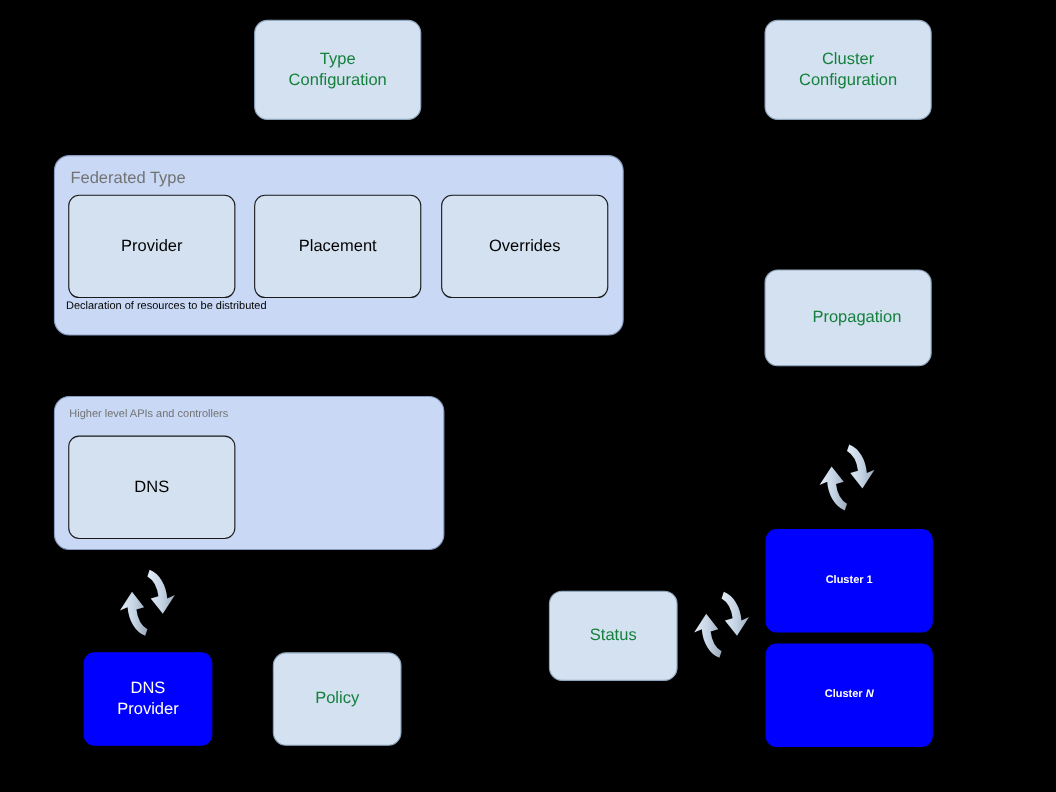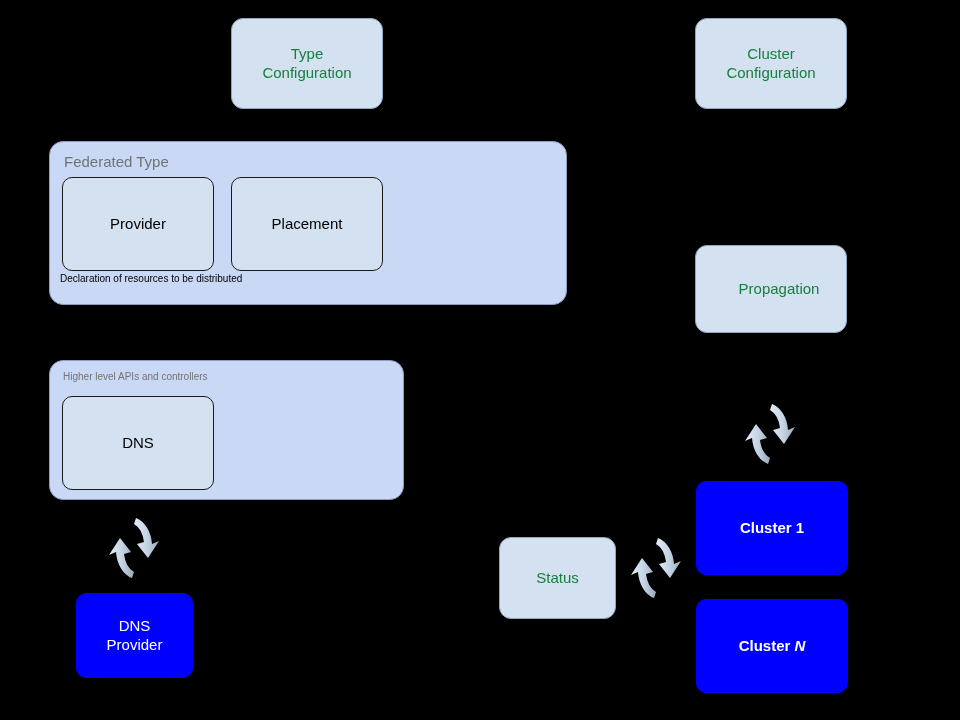--- a/index.html
+++ b/index.html
@@ -52,21 +52,21 @@
     border-radius: 10px;
   }
   
   .n-blue {
     background: #0000ff;
     border: 1px solid #0000ff;
     color: #ffffff;
     font-size: 15px;
     border-radius: 10px;
   }
-  .n-blue.bold { font-weight: bold; font-size: 15px; }
+  .n-blue.bold { font-weight: bold; font-size: 10px; }
 
   
   .group-title {
     position: absolute;
     color: #737373;
     font-size: 15px;
     white-space: nowrap;
     text-align: center;
   }
   .group-note {
@@ -161,20 +161,23 @@
   <div class="node n-group" style="left:49px; top:141px; width:518px; height:164px;"></div>
   <div class="group-title" style="left:64px; top:153px;">Federated Type</div>
   <div class="group-note" style="left:60px; top:273px;">Declaration of resources to be distributed</div>
 
   <div class="node n-sub" style="left:62px; top:177px; width:152px; height:94px;">
     <span class="label">Provider</span>
   </div>
   <div class="node n-sub" style="left:231px; top:177px; width:152px; height:94px;">
     <span class="label">Placement</span>
   </div>
+  <div class="node n-sub" style="left:401px; top:177px; width:152px; height:94px;">
+    <span class="label">Overrides</span>
+  </div>
 
   <div class="node n-light" style="left:695px; top:245px; width:152px; height:88px;padding-left:16px;">
     <span class="label">Propagation</span>
   </div>
 
   <div class="node n-group" style="left:49px; top:360px; width:355px; height:140px;"></div>
   <div class="group-title" style="left:63px; top:371px; font-size:10px;">Higher level APIs and controllers</div>
 
   <div class="node n-sub" style="left:62px; top:396px; width:152px; height:94px;">
     <span class="label">DNS</span>
@@ -182,22 +185,25 @@
 
   <div class="node n-light" style="left:499px; top:527px; width:117px; height:82px;margin-top:10px;">
     <span class="label">Status</span>
   </div>
 
   <div class="node n-blue" style="left:76px; top:593px; width:117px; height:85px;">
     <span class="label">DNS
 Provider</span>
   </div>
 
+  <div class="node n-light" style="left:248px; top:593px; width:117px; height:85px;">
+    <span class="label">Policy</span>
+  </div>
 
   <div class="node n-blue bold" style="left:696px; top:481px; width:152px; height:94px;">
     <span><span>Cluster </span><span>1</span></span>
   </div>
 
-  <div class="node n-blue bold" style="left:696px; top:585px; width:152px; height:94px;margin-top:14px;">
+  <div class="node n-blue bold" style="left:696px; top:585px; width:152px; height:94px;">
     <span><span>Cluster </span><span class="italic">N</span></span>
   </div>
 
 </div>
 
 </body></html>

